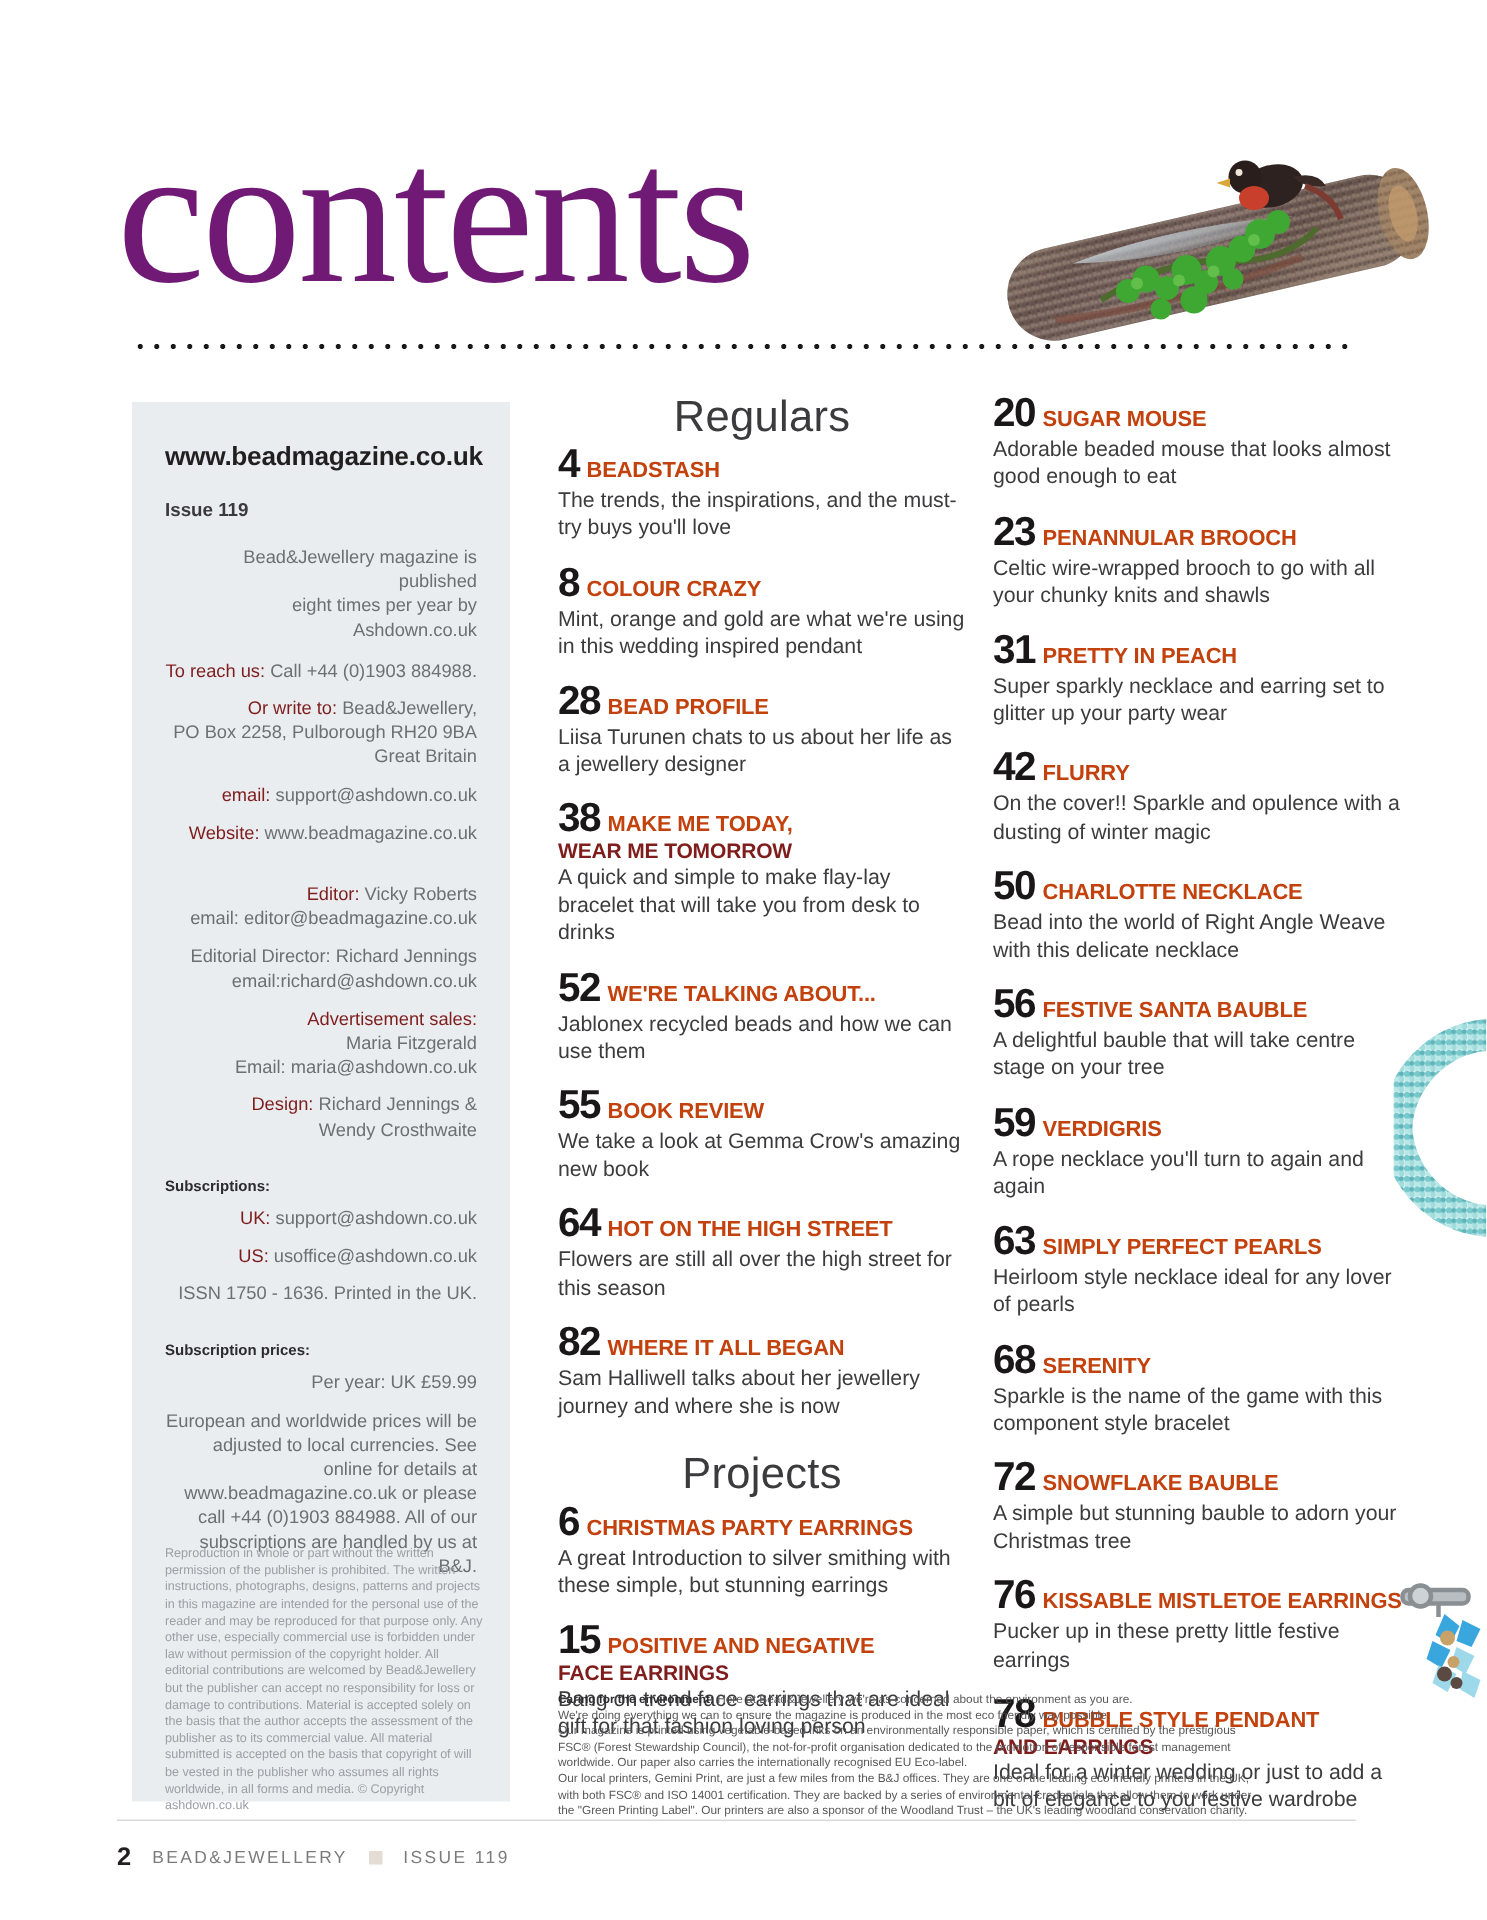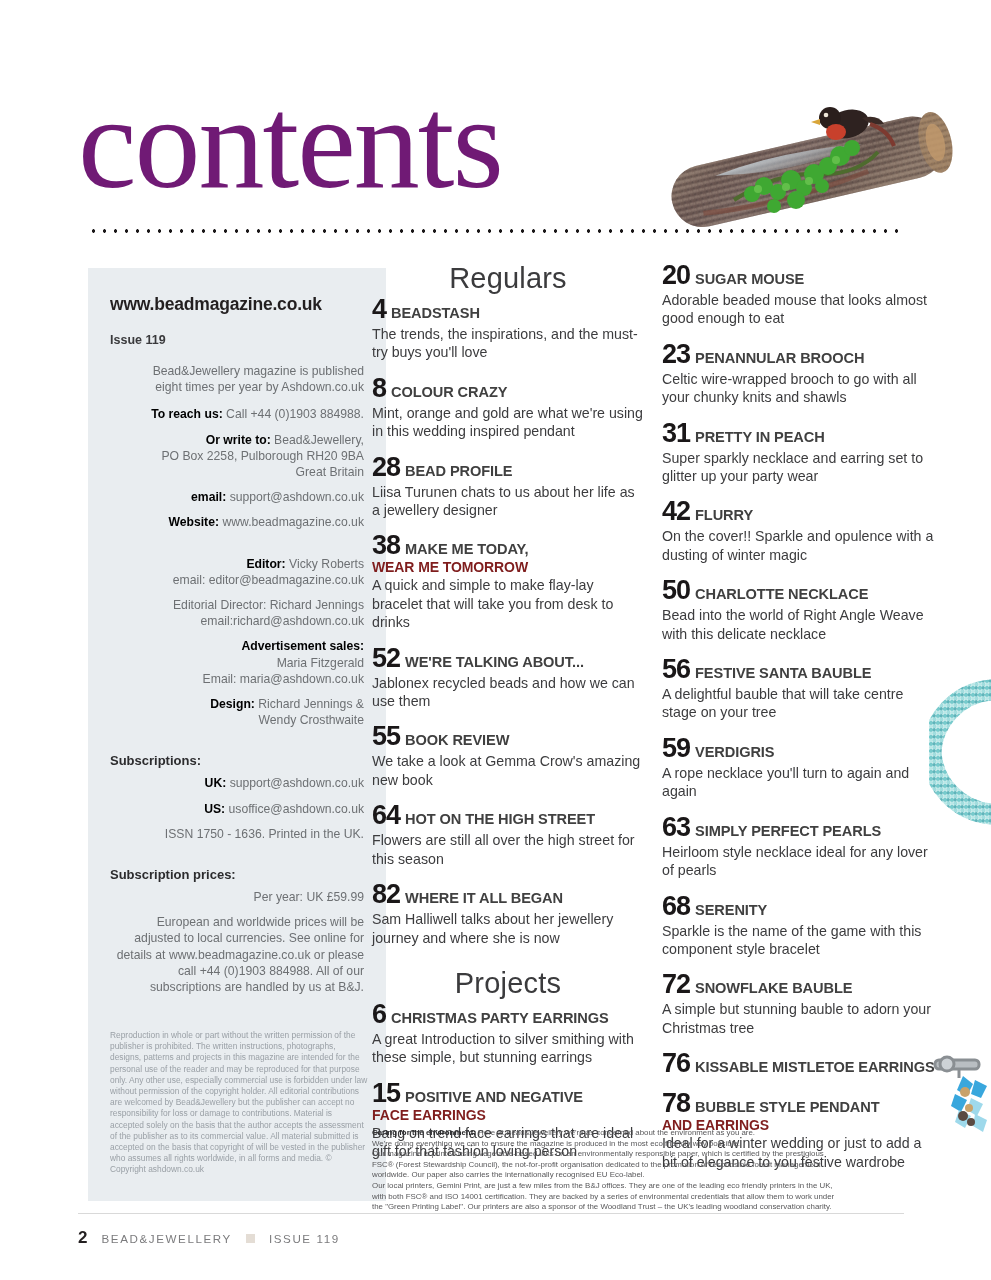--- a/index.html
+++ b/index.html
@@ -34,34 +34,34 @@
   }
   .dotted-rule{
     position:absolute;left:88px;top:228px;width:816px;height:6px;
     background-image:radial-gradient(circle, #1a1718 1.6px, rgba(0,0,0,0) 1.9px);
     background-size:11px 6px;background-repeat:repeat-x;
     background-position:0 center;
   }
 
   
   .infobox{
-    position:absolute;left:88px;top:268px;width:298px;height:933px;
+    position:absolute;left:88px;top:268px;width:252px;height:933px;
     background:#e9edf0;
   }
   .infobox-inner{padding:26px 22px 0 22px;}
   .ib-site{
     font-size:17.5px;font-weight:bold;color:#231f20;letter-spacing:-0.2px;
     margin:0 0 18px 0;
   }
   .ib-issue{font-size:12.5px;font-weight:bold;color:#3a3a3c;margin:0 0 16px 0;}
   .ib-p{font-size:12.2px;line-height:16.2px;color:#6d7073;margin:0 0 11px 0;text-align:right;}
-  .ib-p b{color:#000000;font-weight:bold;}
+  .ib-p b{color:#7f1d1d;font-weight:normal;}
   .ib-p.tight{margin-bottom:9px;}
   .ib-gap{height:14px;}
-  .ib-head{font-size:13px;font-weight:bold;color:#2c2c2e;margin:0 0 7px 0;}
+  .ib-head{font-size:10px;font-weight:bold;color:#2c2c2e;margin:0 0 7px 0;}
   .smallprint{
     position:absolute;left:22px;right:18px;top:762px;
     font-size:8.4px;line-height:11.2px;color:#9aa0a6;
   }
 
   
   .col{position:absolute;top:262px;}
   .col-mid{left:372px;width:272px;}
   .col-right{left:662px;width:277px;}
 
@@ -76,21 +76,21 @@
   .entry{margin:0 0 13px 0;}
   .entry-head{
     margin:0 0 1px 0;line-height:1.0;
     display:block;
   }
   .pgnum{
     font-size:27px;font-weight:bold;color:#1a1718;letter-spacing:-1px;
     vertical-align:baseline;
   }
   .etitle{
-    font-size:14.6px;font-weight:bold;color:#404040;letter-spacing:-0.1px;
+    font-size:14.6px;font-weight:bold;color:#c2410c;letter-spacing:-0.1px;
     margin-left:5px;
   }
   .etitle2{
     display:block;font-size:14px;font-weight:bold;color:#7f1d1d;
     letter-spacing:-0.1px;margin-top:1px;
   }
   .edesc{
     font-size:14.2px;line-height:18.4px;color:#3c3c3e;margin:2px 0 0 0;
   }
 
@@ -353,20 +353,21 @@
         <div class="entry">
           <div class="entry-head"><span class="pgnum">68</span><span class="etitle">SERENITY</span></div>
           <div class="edesc">Sparkle is the name of the game with this component style bracelet</div>
         </div>
         <div class="entry">
           <div class="entry-head"><span class="pgnum">72</span><span class="etitle">SNOWFLAKE BAUBLE</span></div>
           <div class="edesc">A simple but stunning bauble to adorn your Christmas tree</div>
         </div>
         <div class="entry">
           <div class="entry-head"><span class="pgnum">76</span><span class="etitle">KISSABLE MISTLETOE EARRINGS</span></div>
+          <div class="edesc">Pucker up in these pretty little festive earrings</div>
         </div>
         <div class="entry">
           <div class="entry-head"><span class="pgnum">78</span><span class="etitle">BUBBLE STYLE PENDANT</span><span class="etitle2">AND EARRINGS</span></div>
           <div class="edesc">Ideal for a winter wedding or just to add a bit of elegance to you festive wardrobe</div>
         </div>
       </div>
   </div>
 
   <div class="eco">
     <b>Caring for the environment:</b><span> Here at Bead&amp;Jewellery we're as concerned about the environment as you are.</span><br>

